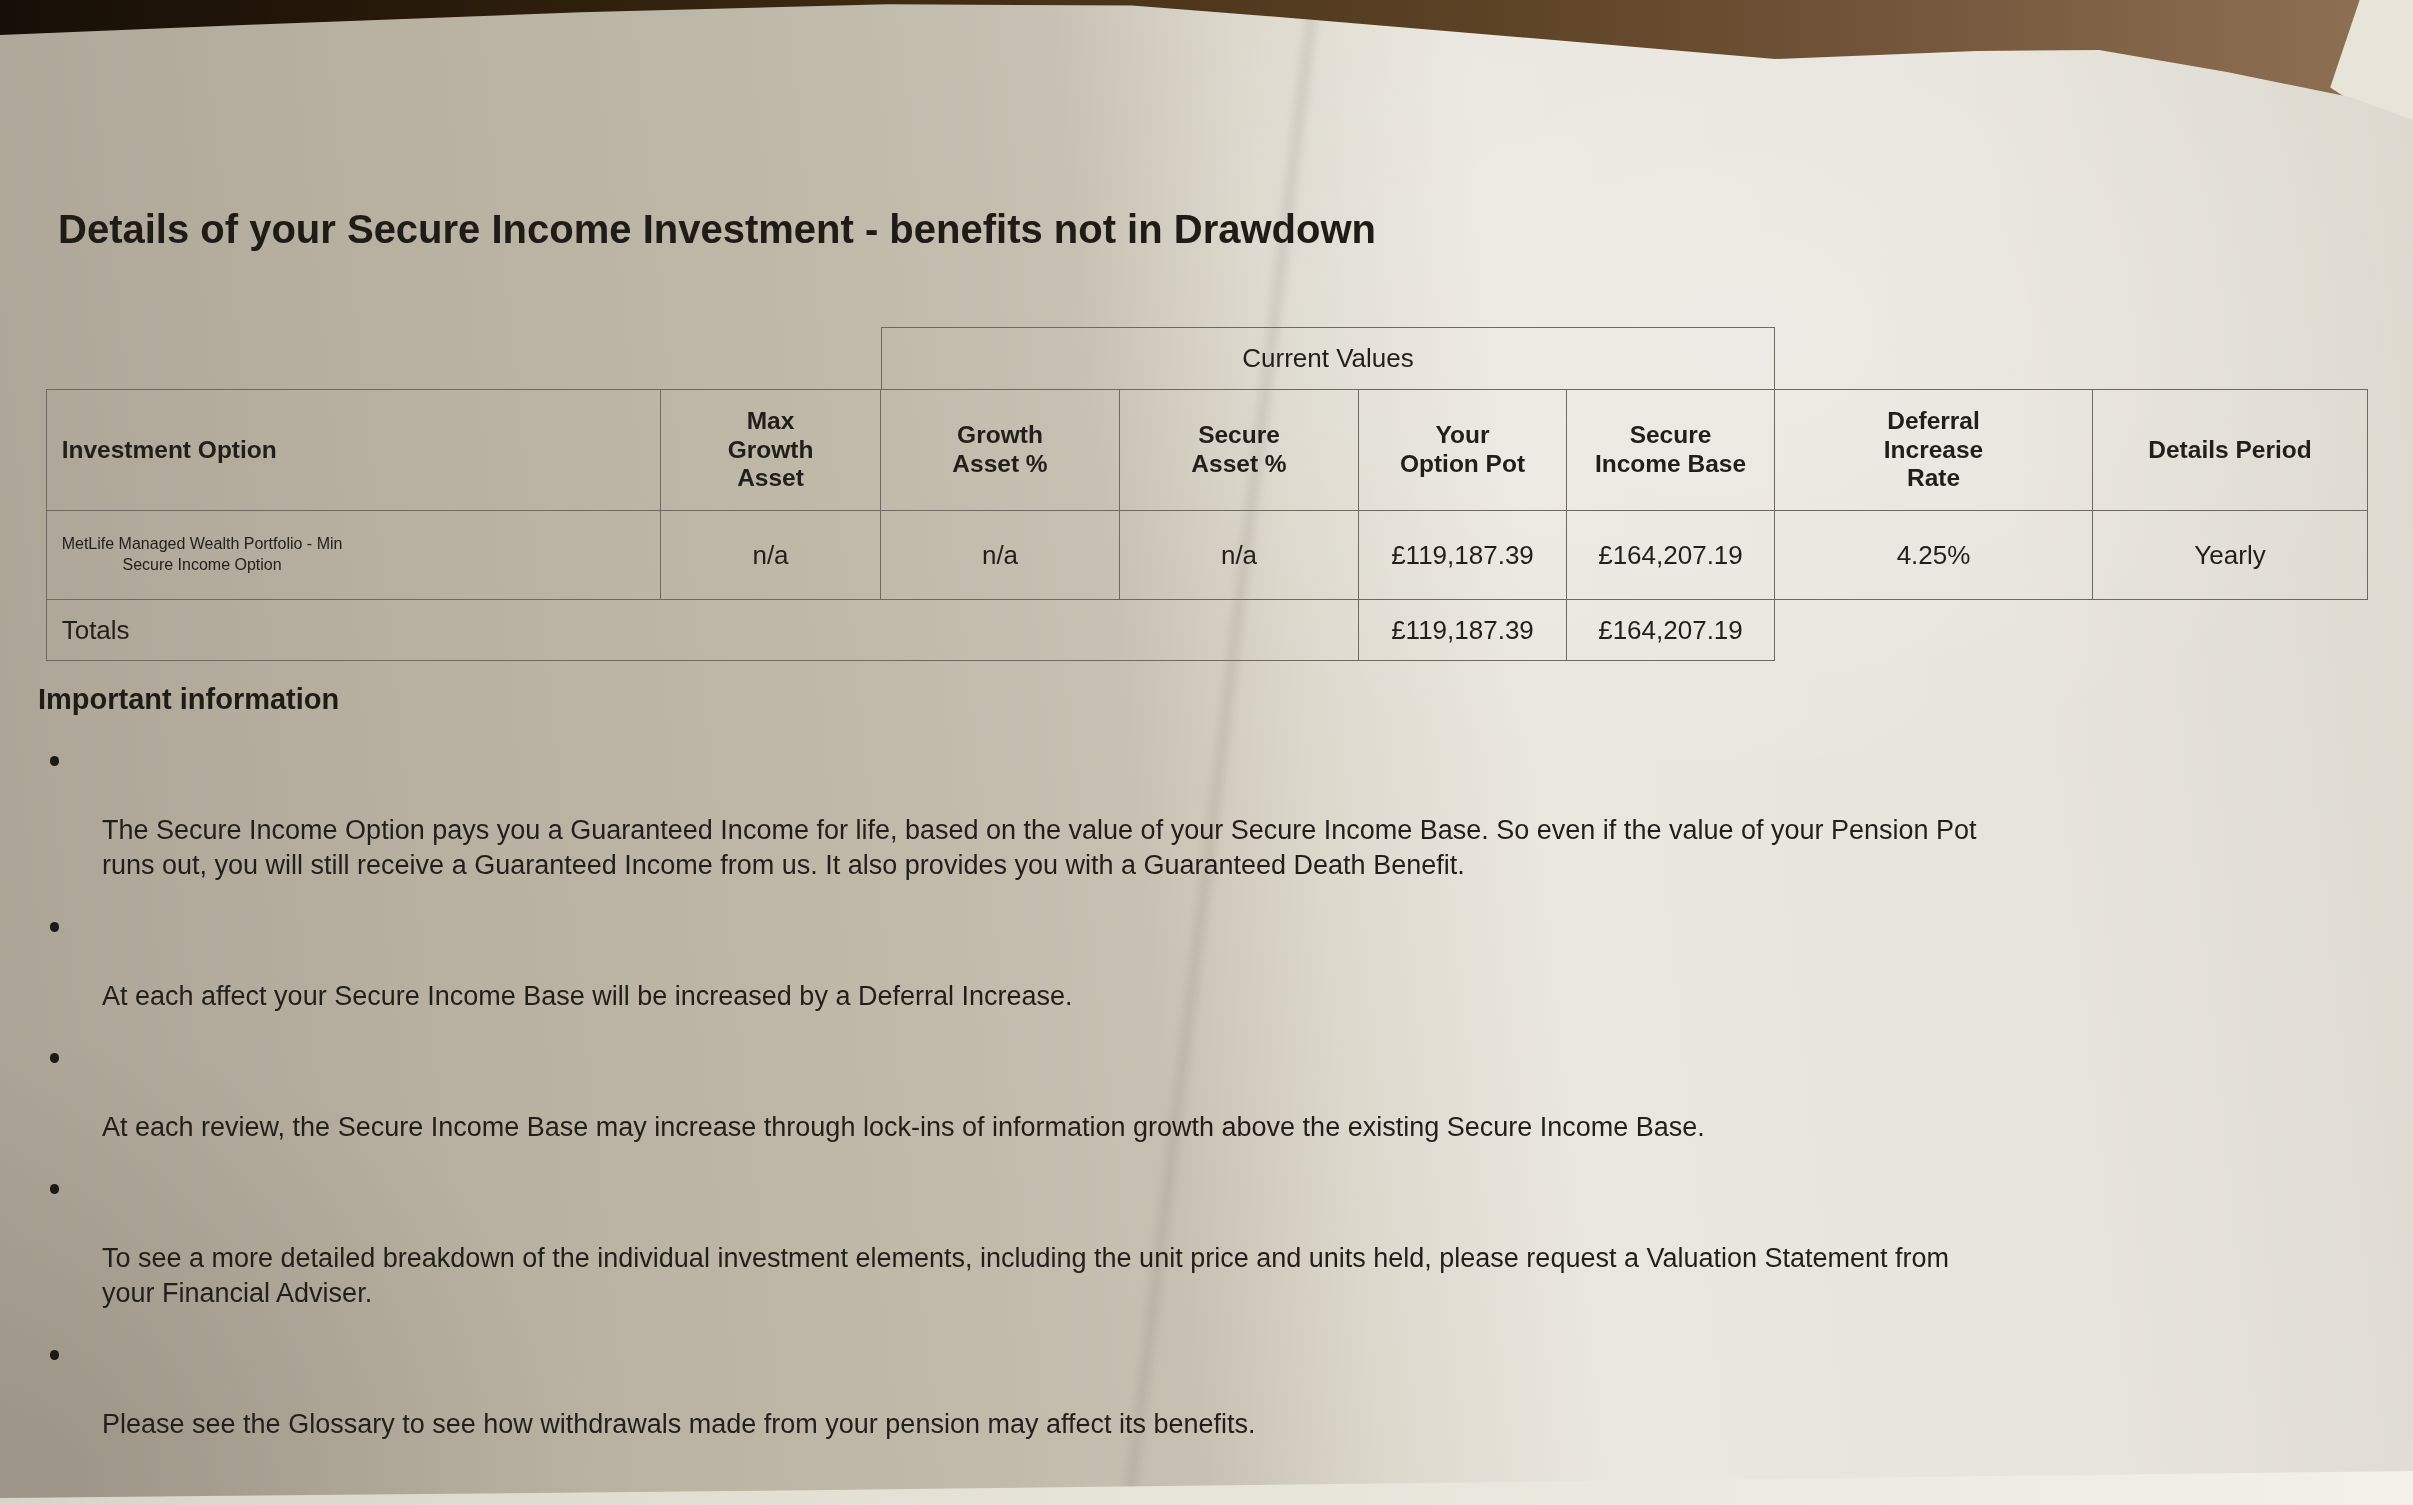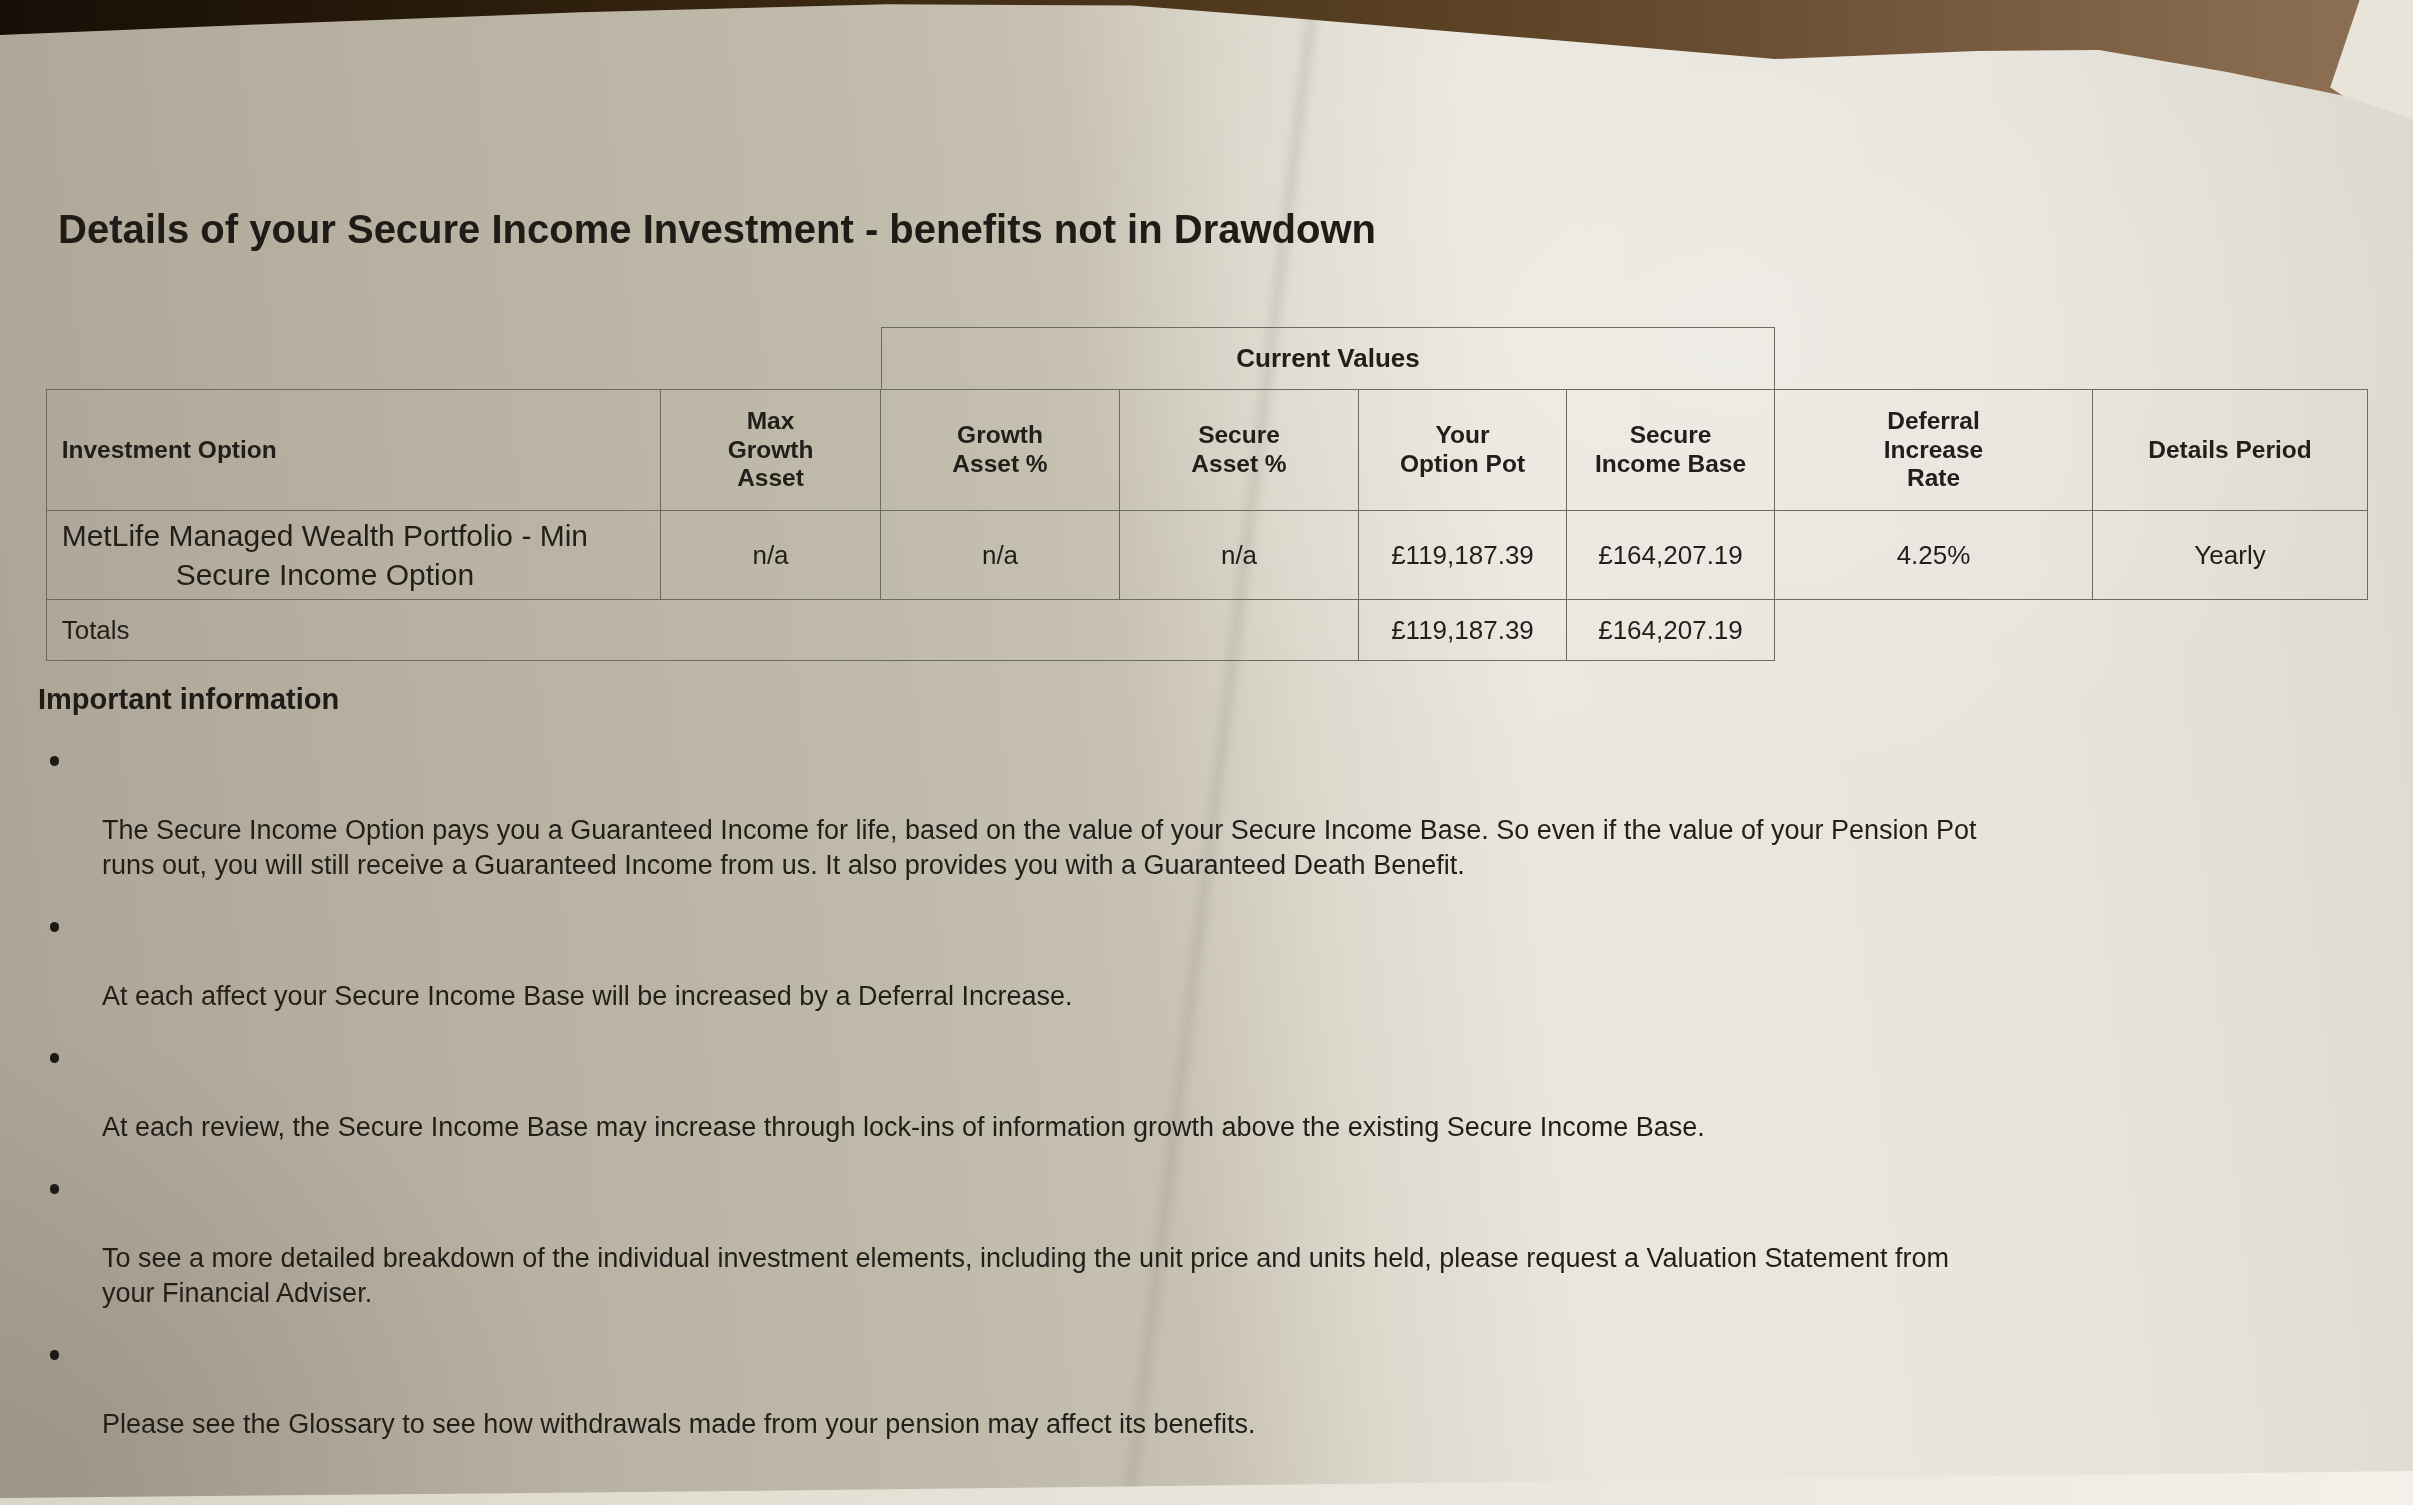--- a/index.html
+++ b/index.html
@@ -68,34 +68,34 @@
     font-size: 26px;
   }
   .cell {
     display: flex; align-items: center; justify-content: center;
     text-align: center; line-height: 1.18; white-space: pre-line;
     padding: 3.7px 6.1px;
   }
   .spanner {
     grid-row: 1; grid-column: 3 / span 4;
     border: 1.2px solid var(--line); border-bottom: none;
-    font-weight: 700; font-size: 26px;
+    font-weight: 400; font-size: 26px;
   }
   .hdr { grid-row: 2; font-weight: 700; font-size: 24.5px;
     border-top: 1.2px solid var(--line); border-right: 1.2px solid var(--line);
     border-bottom: 1.2px solid var(--line); }
   .row1 { grid-row: 3; border-right: 1.2px solid var(--line); border-bottom: 1.2px solid var(--line); }
   .tot  { grid-row: 4; border-right: 1.2px solid var(--line); border-bottom: 1.2px solid var(--line); }
   .c1 { grid-column: 1; } .c2 { grid-column: 2; } .c3 { grid-column: 3; }
   .c4 { grid-column: 4; } .c5 { grid-column: 5; } .c6 { grid-column: 6; }
   .c7 { grid-column: 7; text-align: center; } .c8 { grid-column: 8; }
   .first { border-left: 1.2px solid var(--line); justify-content: flex-start;
     text-align: center; padding-left: 14.7px; }
   .tot-label { grid-column: 1 / span 4; }
-  .opt-cell { line-height: 1.3; font-size: 30px; }
+  .opt-cell { line-height: 1.3; font-size: 16px; }
 
   
   .info-heading {
     position: absolute; left: 38px; top: 683px;
     font-size: 29px; font-weight: 700; color: #1f1b16;
   }
   .bullets {
     position: absolute; left: 46px; top: 743px; width: 2179px;
     list-style: none;
   }

